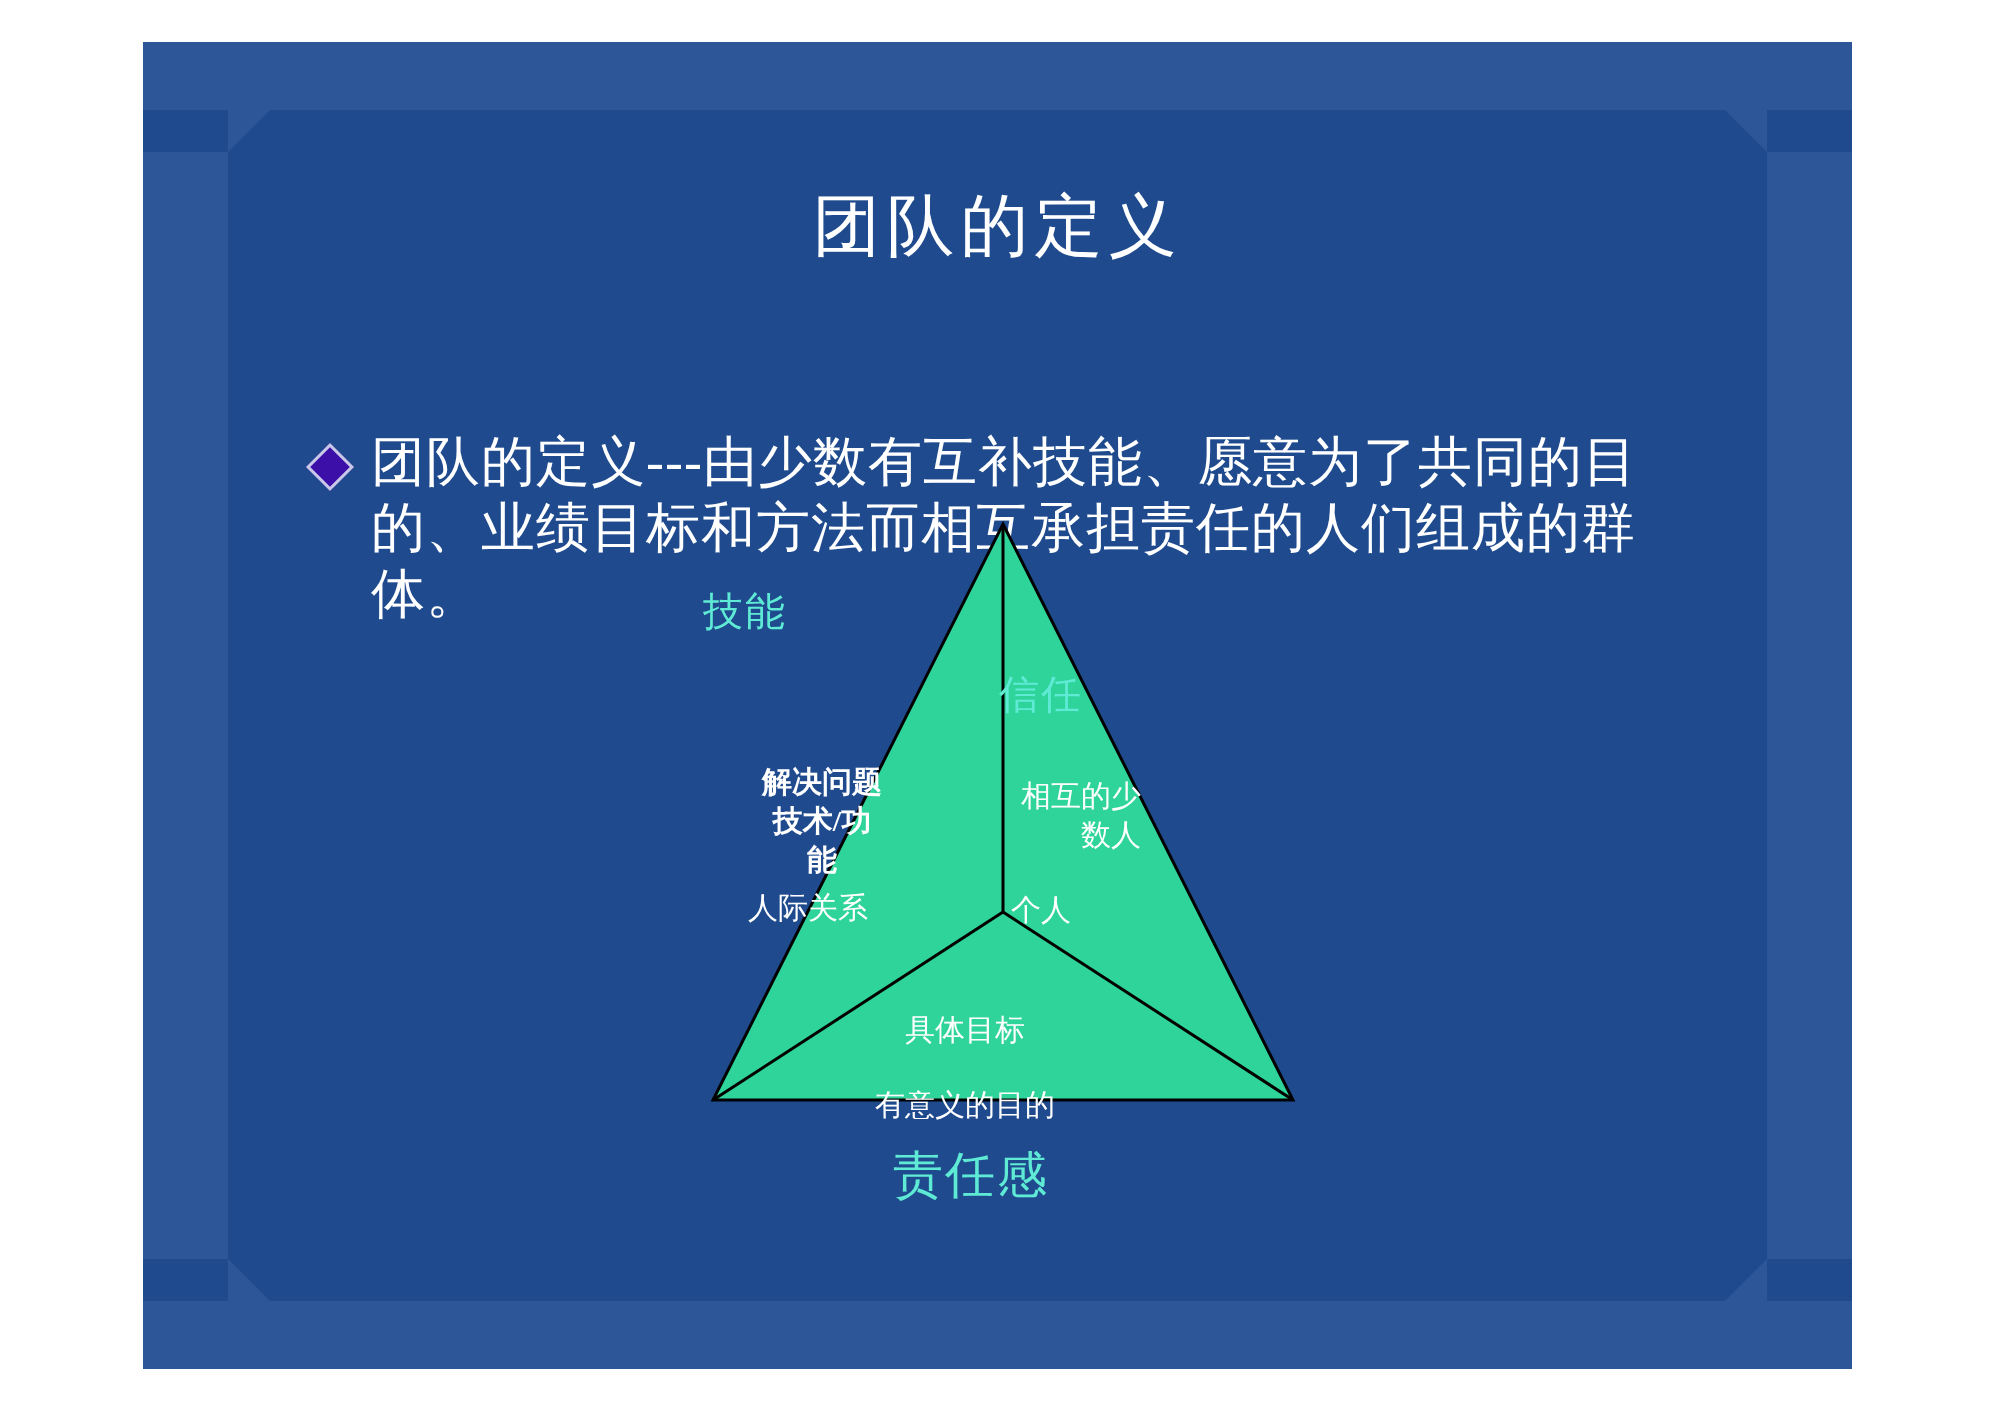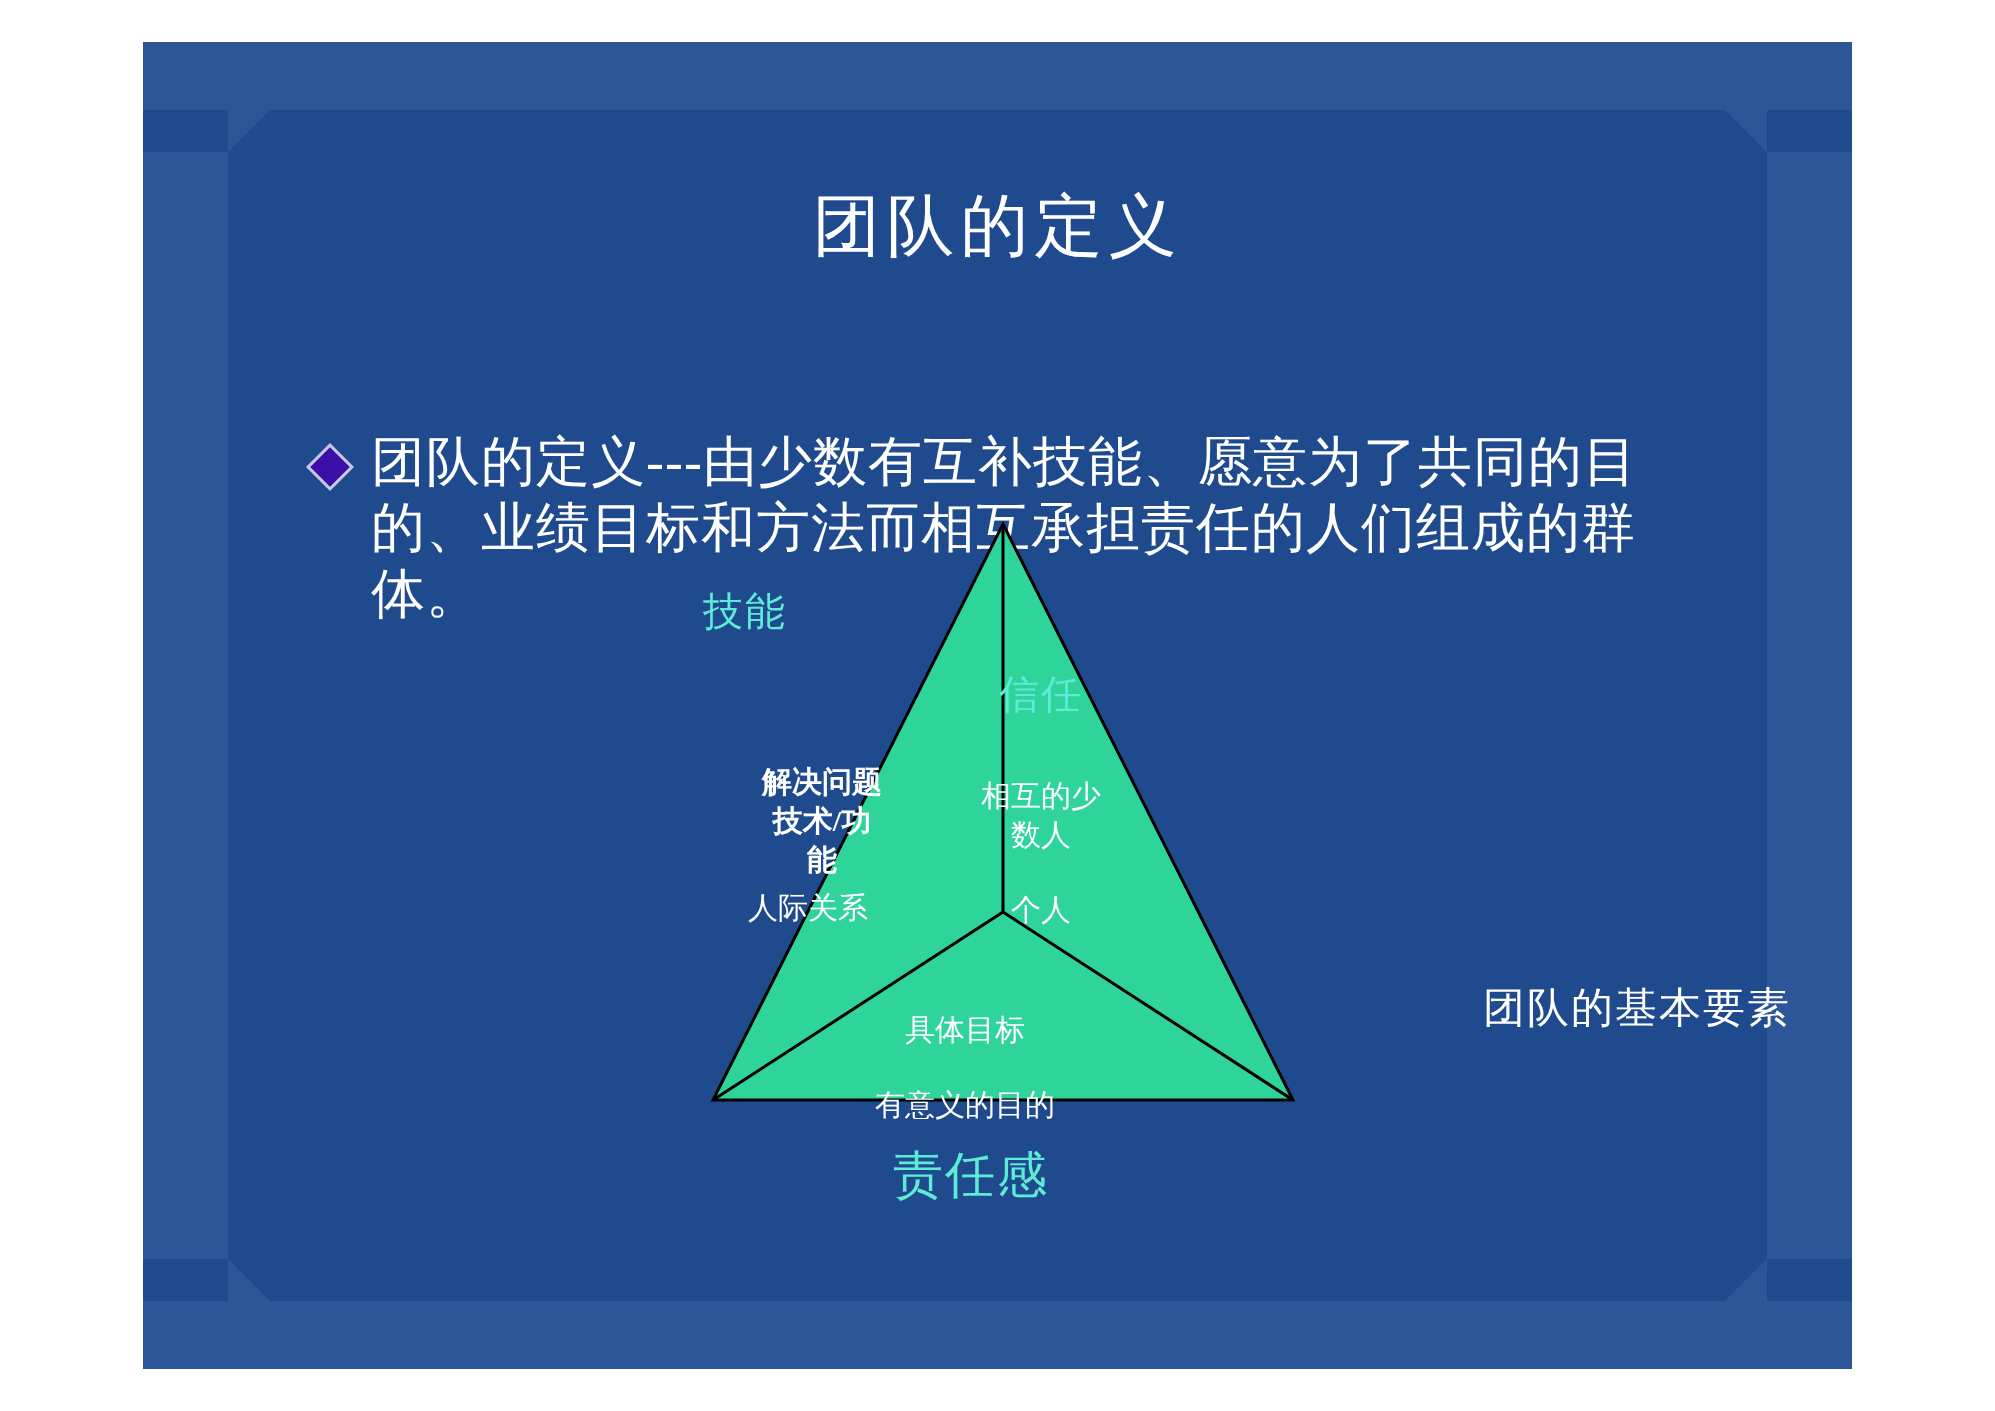--- a/index.html
+++ b/index.html
@@ -131,21 +131,21 @@
     left: 1340px;
     top: 938px;
     color: #ffffff;
     font-size: 42px;
     letter-spacing: 2px;
     white-space: nowrap;
   }
 
   .sect-left   { left: 144px; top: 250px; width: 210px; font-weight: bold; }
   .sect-left2  { left: 130px; top: 376px; width: 210px; }
-  .sect-right  { left: 368px; top: 264px; width: 200px; }
+  .sect-right  { left: 368px; top: 264px; width: 200px; text-align: right; }
   .sect-right2 { left: 368px; top: 378px; width: 200px; }
   .sect-bottom { left: 232px; top: 470px; width: 320px; margin-top: 28px; }
 </style>
 </head>
 <body>
 
 <div id="slide">
 
   <div class="notch" style="left:0;top:68px;width:232px;height:42px;"></div>
   <div class="notch" style="right:0;top:68px;width:232px;height:42px;"></div>
@@ -199,15 +199,14 @@
     </div>
 
     <div class="tri-label inner-label sect-bottom">
       <div>具体目标</div>
       <div style="height:18px"></div>
       <div style="height:18px"></div>
       <div>有意义的目的</div>
     </div>
   </div>
 
-  <div id="label-essentials">团队的基本要素</div>
 
 </div>
 
 </body></html>

